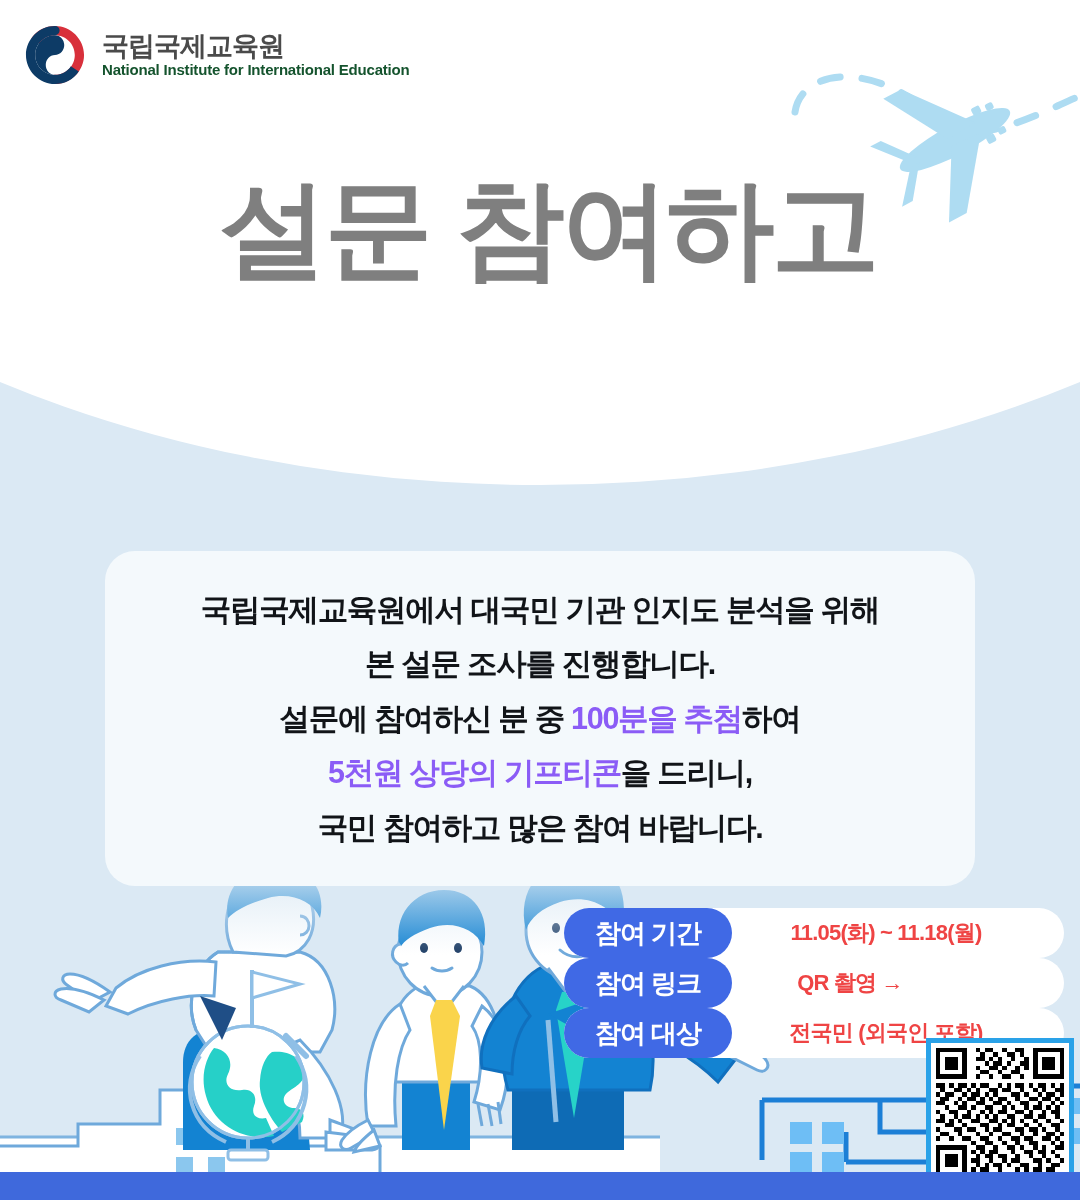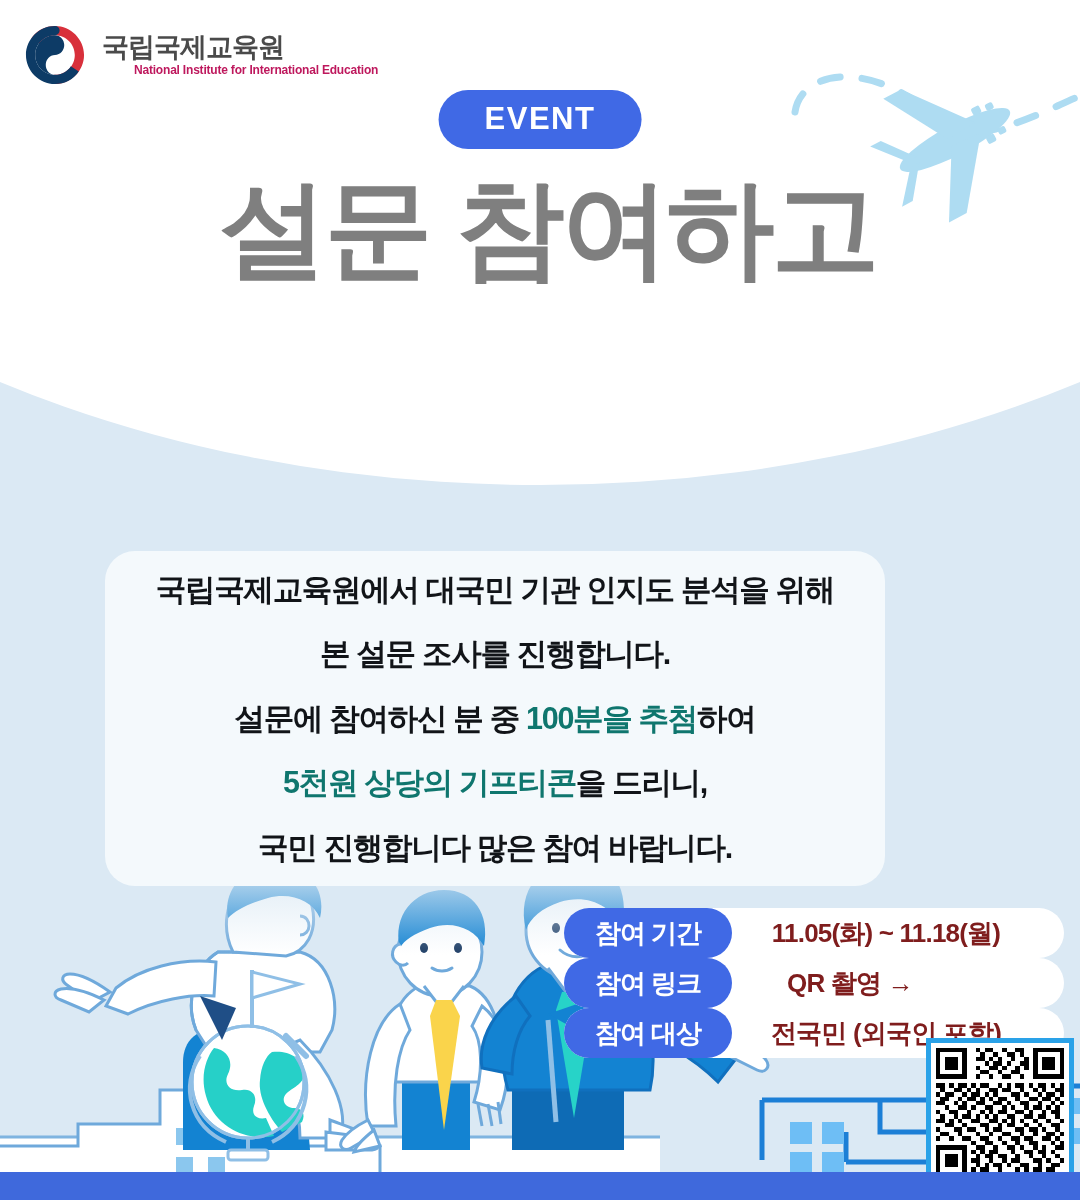--- a/index.html
+++ b/index.html
@@ -26,22 +26,22 @@
     display:flex; align-items:center; gap:14px;
     z-index:20;
   }
   .logo-emblem { width:66px; height:66px; flex:0 0 auto; }
   .logo-text { display:flex; flex-direction:column; justify-content:flex-end; gap:2px; }
   .logo-ko {
     font-size:27px; font-weight:bold; color:#4a4a4a;
     letter-spacing:-1px; line-height:1.05;
   }
   .logo-en {
-    font-size:12px; font-weight:bold; color:#be185d;
-    letter-spacing:-0.2px; line-height:1.1;margin-left:32px;
+    font-size:15px; font-weight:bold; color:#14532d;
+    letter-spacing:-0.2px; line-height:1.1;
   }
 
   
   .event-badge {
     position:absolute; left:50%; transform:translateX(-50%);
     top:90px;
     background:#4069E5; color:#fff;
     font-size:31px; font-weight:bold;
     letter-spacing:1.5px;
     padding:13px 46px 15px;
@@ -65,35 +65,35 @@
   .headline .l2 {
     display:block;
     font-size:112px; font-weight:bold; color:#4069E5;
     letter-spacing:-3px;
     margin-top:6px;
   }
 
   
   .body-card {
     position:absolute; left:105px; top:551px;
-    width:780px; height:335px;
+    width:870px; height:335px;
     background:#f4f9fc;
     border-radius:30px;
     z-index:20;
     display:flex; flex-direction:column;
     align-items:center; justify-content:center;
-    gap:15px;
+    gap:5px;
     padding:1px 20px;
   }
   .body-line {
     font-size:30.5px; font-weight:bold; color:#111418;
     letter-spacing:-1.3px; line-height:1.62;
     text-align:center; white-space:nowrap;
   }
-  .hl { color:#0f766e; }
+  .hl { color:#8b5cf6; }
 
   
   .info-rows {
     position:absolute; right:16px; top:908px;
     width:500px;
     z-index:30;
     display:flex; flex-direction:column; 
   }
   .info-row {
     position:relative;
@@ -110,22 +110,22 @@
     letter-spacing:-1px;
     height:50px; min-width:168px;
     border-radius:26px;
     display:flex; align-items:center; justify-content:center;
     padding:0 16px;
     line-height:1;
   }
   .info-val {
     flex:1 1 auto;
     text-align:center;
-    font-size:26px; font-weight:bold;
-    color:#7f1d1d;
+    font-size:22px; font-weight:bold;
+    color:#ef4444;
     letter-spacing:-0.8px;
     line-height:1;
     padding:0 6px;
     white-space:nowrap;
   }
   .row-qr .info-val { text-align:center; padding-right:78px; }
 
   
   .qr-wrap {
     position:absolute; right:6px; top:1038px;
@@ -324,32 +324,31 @@
       <path d="M50 6 C74 6 94 26 94 50 C94 74 74 94 50 94 C46 94 43 91 43 87 C43 83 46 80 50 80 C66 80 80 67 80 50 C80 33 66 20 50 20 C40 20 31 25 26 33 L14 25 C22 13 35 6 50 6 Z" fill="#D8303B"></path>
       <path d="M50 94 C26 94 6 74 6 50 C6 26 26 6 50 6 C54 6 57 9 57 13 C57 17 54 20 50 20 C34 20 20 33 20 50 C20 67 34 80 50 80 C60 80 69 75 74 67 L86 75 C78 87 65 94 50 94 Z" fill="#0D3B66"></path>
       <path d="M50 20 C58 20 64 27 64 35 C64 43 58 50 50 50 C42 50 36 57 36 65 C36 73 42 80 50 80 C34 80 20 67 20 50 C20 33 34 20 50 20 Z" fill="#0D3B66"></path>
     </svg>
     <div class="logo-text">
       <div class="logo-ko">국립국제교육원</div>
       <div class="logo-en">National Institute for International Education</div>
     </div>
   </div>
 
-  <div class="event-badge">EVENT</div>
 
   <div class="headline">
     <span class="l1">설문 참여하고</span>
   </div>
 
   <div class="body-card" id="body-card">
       <div class="body-line"><span>국립국제교육원에서 대국민 기관 인지도 분석을 위해</span></div>
       <div class="body-line"><span>본 설문 조사를 진행합니다.</span></div>
       <div class="body-line"><span>설문에 참여하신 분 중 </span><span class="hl">100분을 추첨</span><span>하여</span></div>
       <div class="body-line"><span class="hl">5천원 상당의 기프티콘</span><span>을 드리니,</span></div>
-      <div class="body-line"><span>국민 진행합니다 많은 참여 바랍니다.</span></div>
+      <div class="body-line"><span>국민 참여하고 많은 참여 바랍니다.</span></div>
     </div>
 
   <div class="info-rows" id="info-rows">
       <div class="info-row">
         <div class="info-pill">참여 기간</div>
         <div class="info-val">11.05(화) ~ 11.18(월)</div>
       </div>
       <div class="info-row row-qr">
         <div class="info-pill">참여 링크</div>
         <div class="info-val">QR 촬영 →</div>

